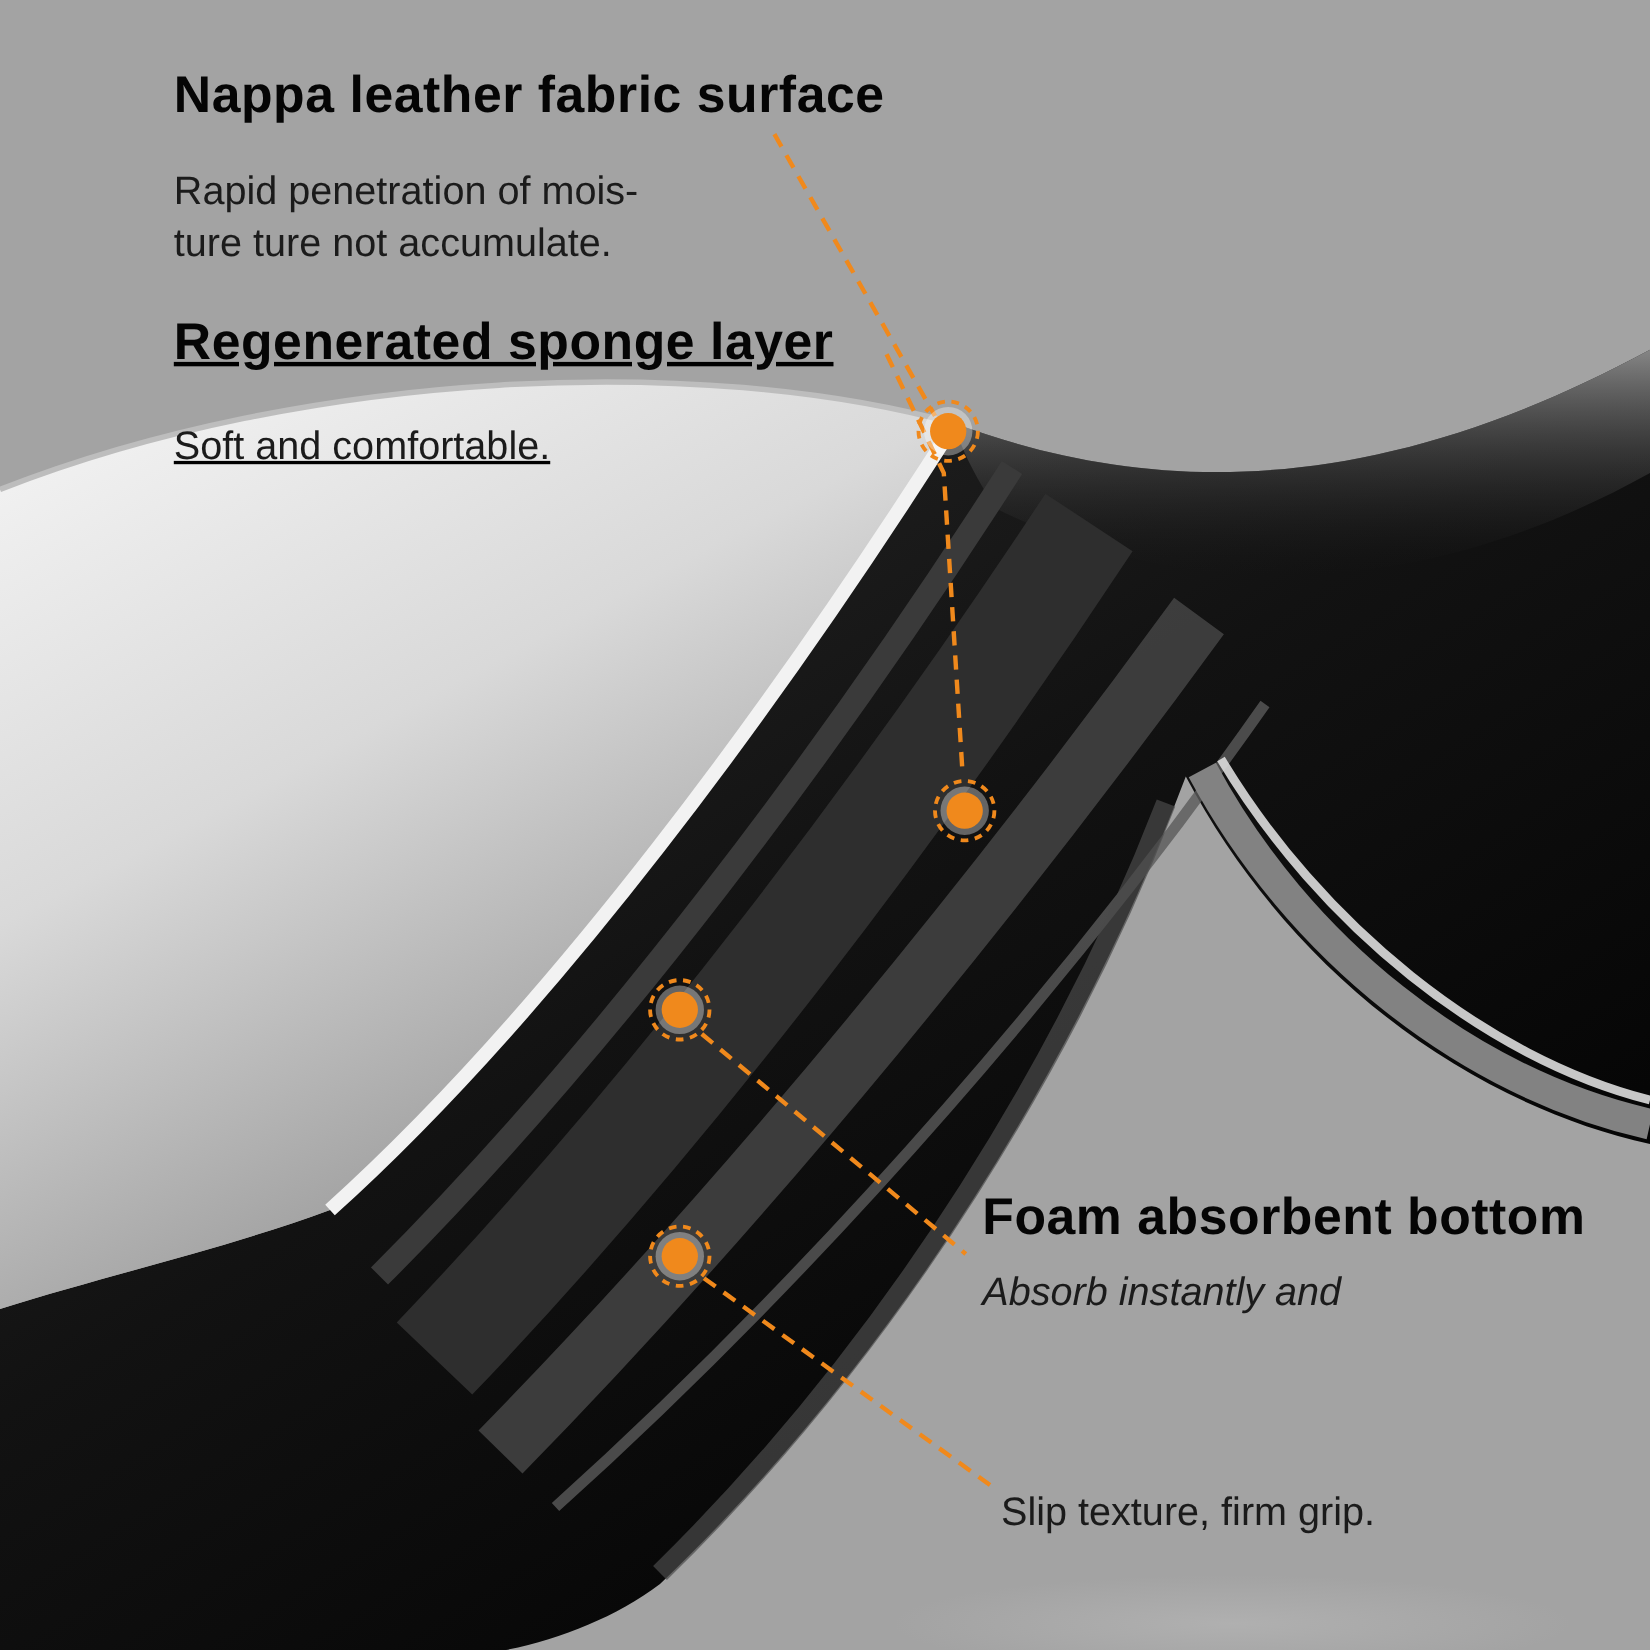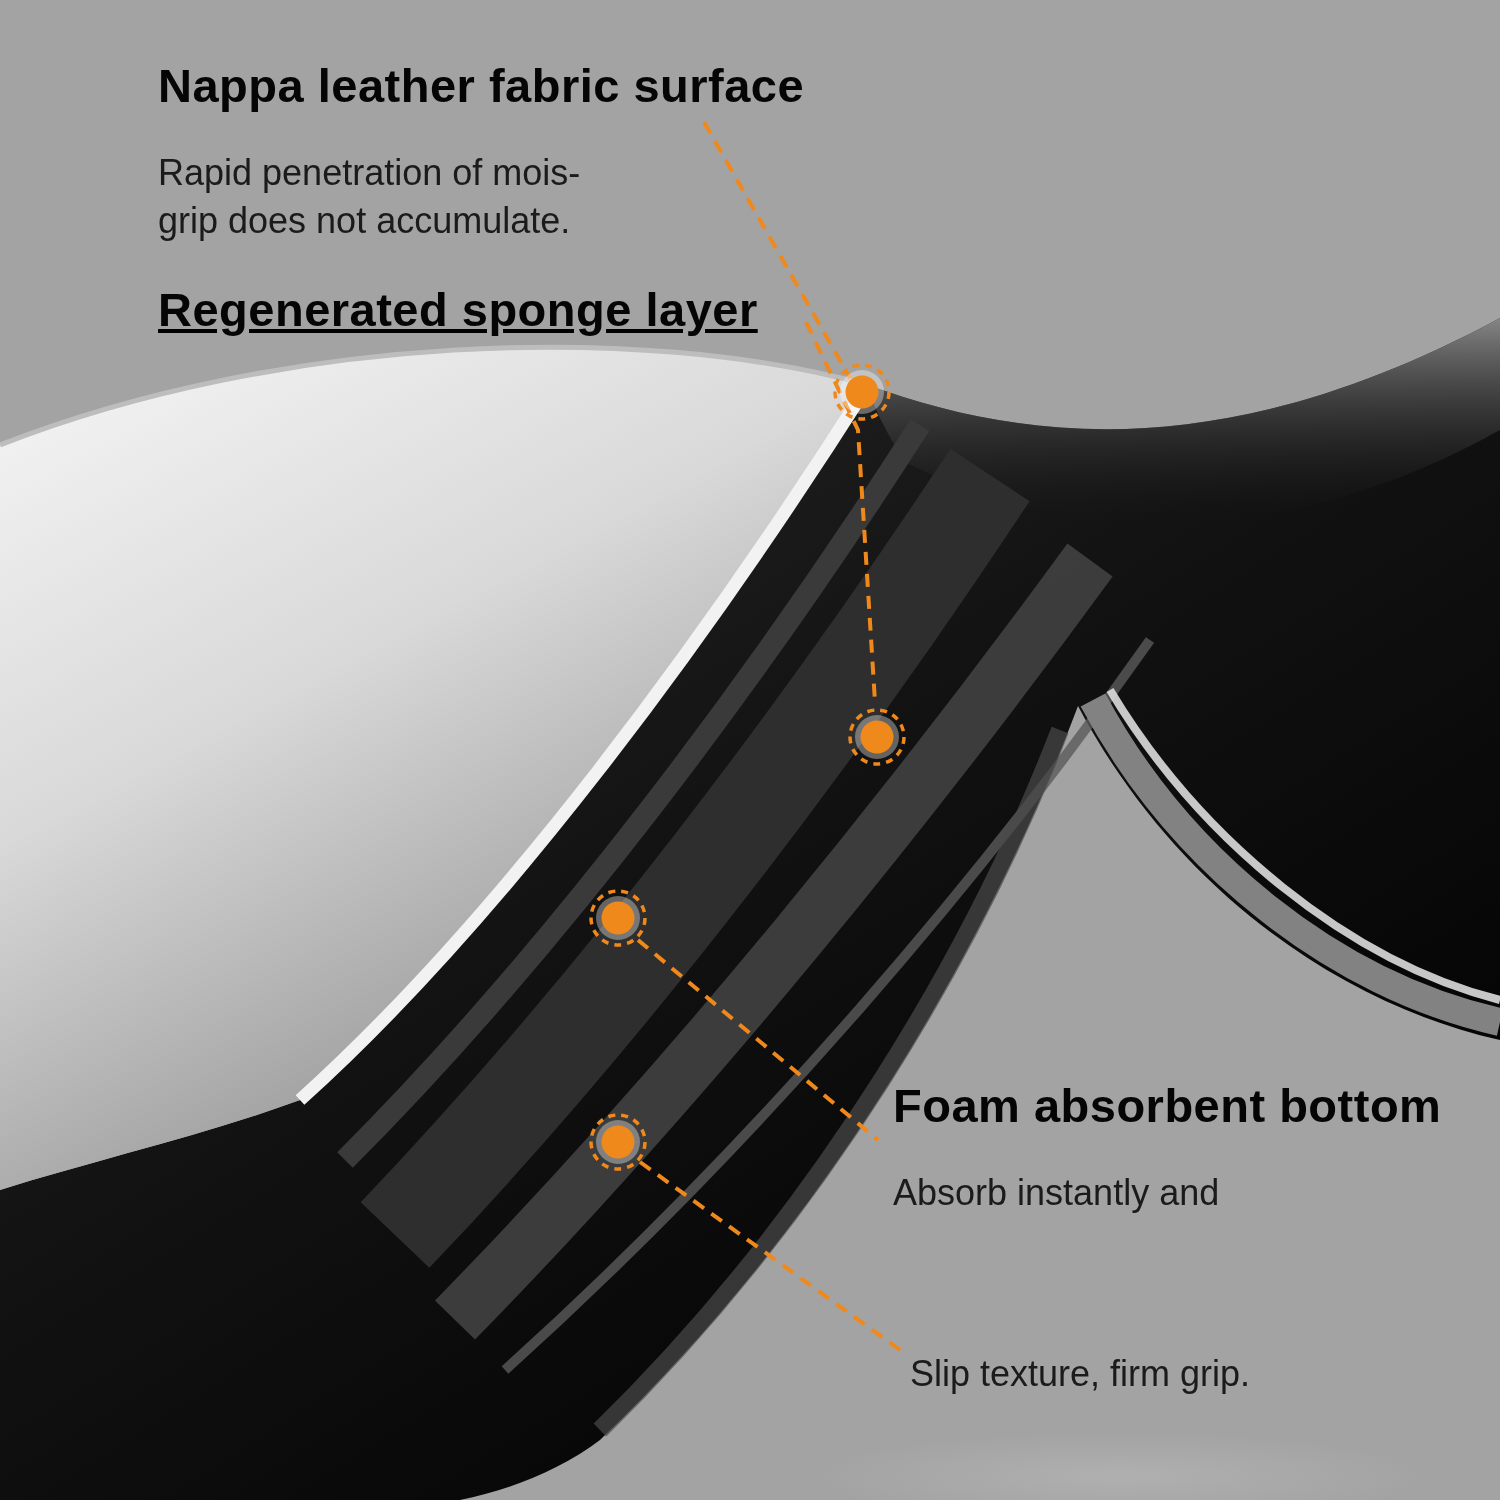--- a/index.html
+++ b/index.html
@@ -35,21 +35,21 @@
     color: #1b1b1b;
     line-height: 1.32;
   }
   .callout-body .line { display: block; white-space: nowrap; }
 
   .co-nappa  { left: 158px; top: 58px;  width: 800px; }
   .co-nappa  .callout-body { margin-top: 36px; }
   .co-sponge { left: 158px; top: 282px; width: 720px; text-decoration: underline; }
   .co-sponge .callout-body { margin-top: 44px; }
   .co-foam   { left: 893px; top: 1078px; width: 580px; }
-  .co-foam   .callout-body { margin-top: 36px; }
+  .co-foam   .callout-body { margin-top: 17px; font-style: italic; }
   .co-rubber { left: 910px; top: 1318px; width: 590px; }
   .co-rubber .callout-body { margin-top: 32px; }
 </style>
 </head>
 <body>
 
 <div class="stage">
 
   <svg class="mat-art" width="1500" height="1500" viewBox="0 0 1500 1500">
     <defs>
@@ -135,26 +135,29 @@
         <circle cx="618" cy="1142" r="27" fill="none" stroke="#F0891C" stroke-width="3.5" stroke-dasharray="7 6"></circle>
         <circle cx="618" cy="1142" r="16.5" fill="#F0891C"></circle>
       </g>
     </g>
   </svg>
 
   <div class="callout co-nappa">
     <div class="callout-title">Nappa leather fabric surface</div>
     <div class="callout-body">
       <span class="line">Rapid penetration of mois-</span>
-      <span class="line">grip does not accumulate.</span>
+      <span class="line">ture ture not accumulate.</span>
     </div>
   </div>
 
   <div class="callout co-sponge">
     <div class="callout-title">Regenerated sponge layer</div>
+    <div class="callout-body">
+      <span class="line">Soft and comfortable.</span>
+    </div>
   </div>
 
   <div class="callout co-foam">
     <div class="callout-title">Foam absorbent bottom</div>
     <div class="callout-body">
       <span class="line">Absorb instantly and</span>
     </div>
   </div>
 
   <div class="callout co-rubber">

